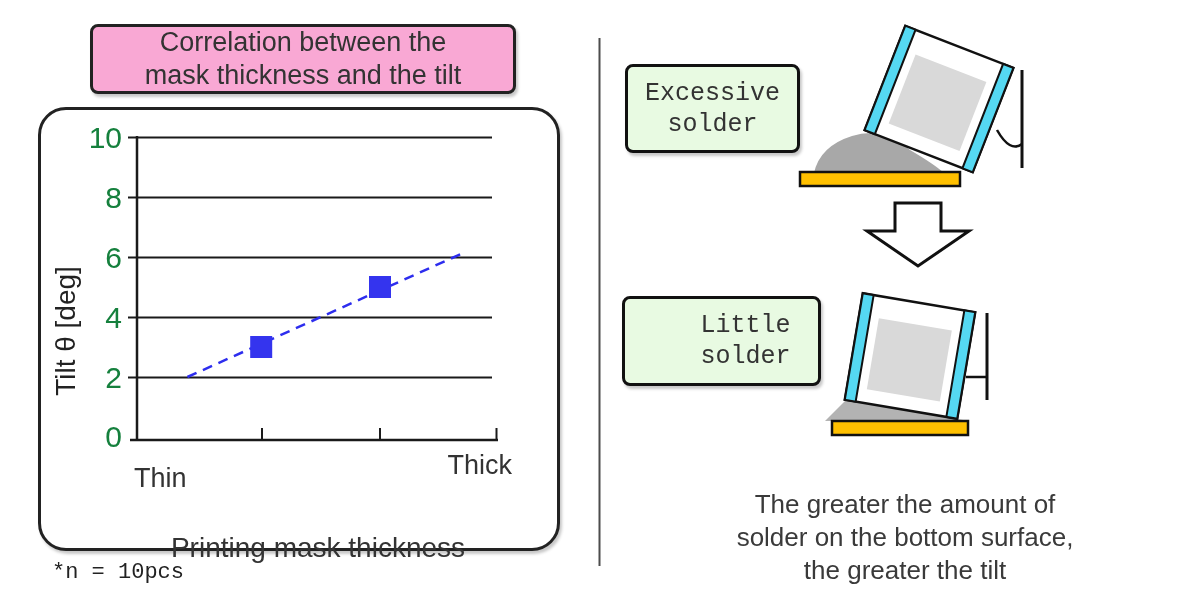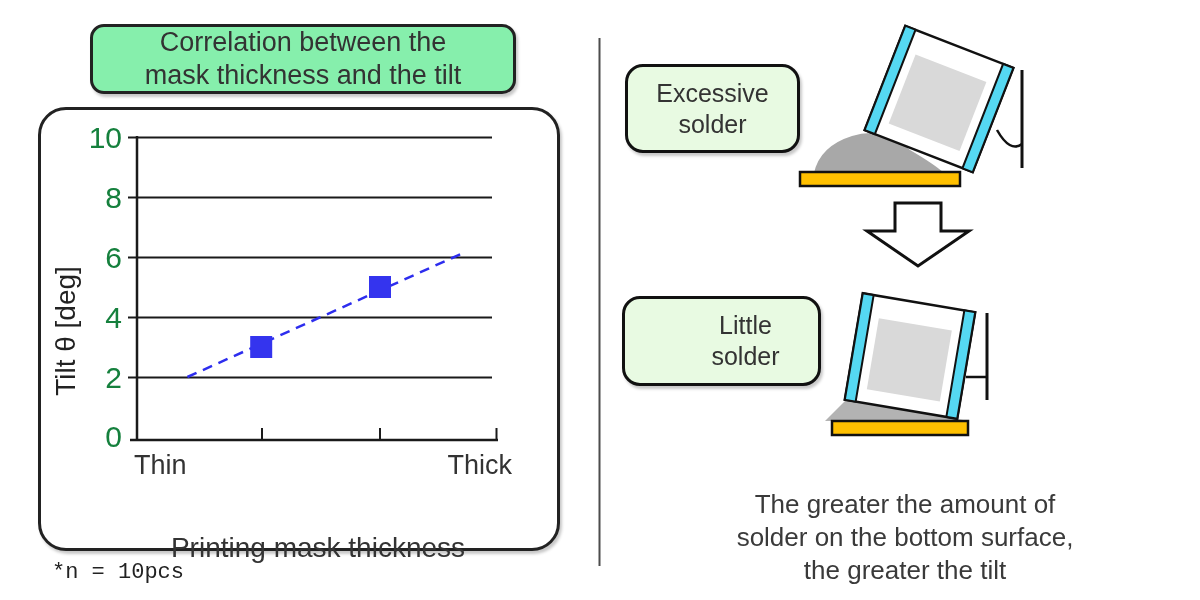--- a/index.html
+++ b/index.html
@@ -4,21 +4,21 @@
 <style>
   html,body{margin:0;padding:0;background:#fff;}
   .stage{
     position:relative;width:1200px;height:600px;background:#ffffff;
     font-family:"Liberation Sans", sans-serif;color:#333;overflow:hidden;
   }
   .abs{position:absolute;}
   
   .title-box{
     left:90px;top:24px;width:420px;height:64px;
-    border:3px solid #222;border-radius:14px;background:#86efac;
+    border:3px solid #222;border-radius:8px;background:#f9a8d4;
     display:flex;align-items:center;justify-content:center;text-align:center;
     font-size:27px;line-height:33px;color:#333;white-space:pre-line;
     box-shadow:2px 3px 3px rgba(0,0,0,0.22);
   }
   
   .chart-card{
     left:38px;top:107px;width:516px;height:438px;
     border:3px solid #222;border-radius:28px;background:#fff;
     box-shadow:2px 3px 3px rgba(0,0,0,0.22);
   }
@@ -27,33 +27,34 @@
   .ytick{
     position:absolute;left:62px;width:60px;height:32px;line-height:32px;
     text-align:right;font-size:30px;color:#15803d;z-index:4;
   }
   .ylabel{
     left:-84px;top:316px;width:300px;height:30px;line-height:30px;
     text-align:center;font-size:28px;color:#222;
     transform:rotate(-90deg);z-index:4;
   }
   .xtick{top:450px;font-size:27px;color:#333;z-index:4;}
-  .xtick.left{left:134px;}
+  .xtick.left{left:134px;margin-top:13px;}
   .xtick.right{left:420px;width:92px;text-align:right;}
   .xlabel{
     left:128px;top:500px;width:380px;text-align:center;
     font-size:28px;color:#333;z-index:4;margin-top:32px;
   }
   .note{left:52px;top:560px;font-size:22px;color:#222;z-index:4;font-family:Liberation Mono, monospace;}
   
   .green-label{
-    border:3px solid #111;border-radius:18px;background:#e8fae2;
+    border:3px solid #111;border-radius:8px;background:#e8fae2;
     display:flex;align-items:center;justify-content:center;text-align:center;
     font-size:25px;line-height:31px;color:#333;white-space:pre-line;z-index:4;
     box-shadow:2px 3px 3px rgba(0,0,0,0.22);
+    font-family:Liberation Mono, monospace;
   }
   .green-label.excessive{left:625px;top:64px;width:169px;height:83px;}
   .green-label.little{left:622px;top:296px;width:145px;height:84px;padding-left:48px;}
   .caption{
     left:700px;top:488px;width:410px;text-align:center;
     font-size:26px;line-height:33px;color:#3a3a3a;white-space:pre-line;z-index:4;
   }
 </style>
 </head>
 <body>

